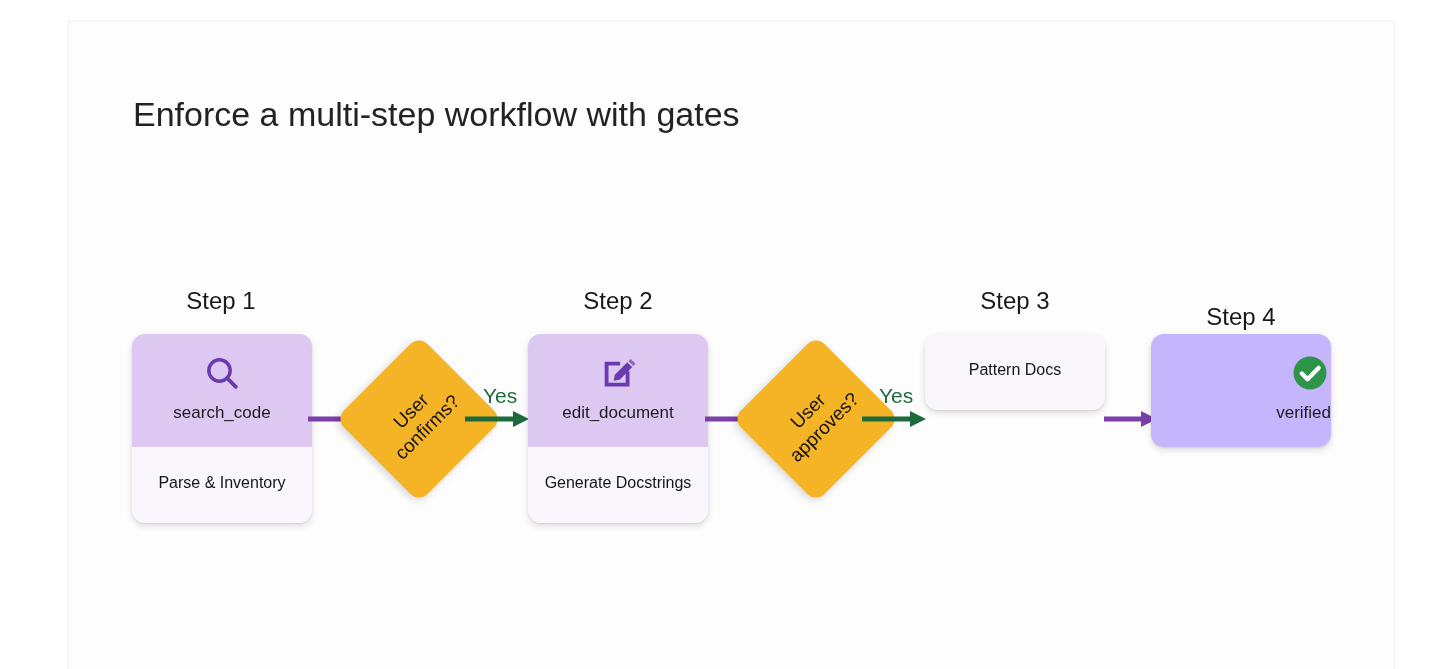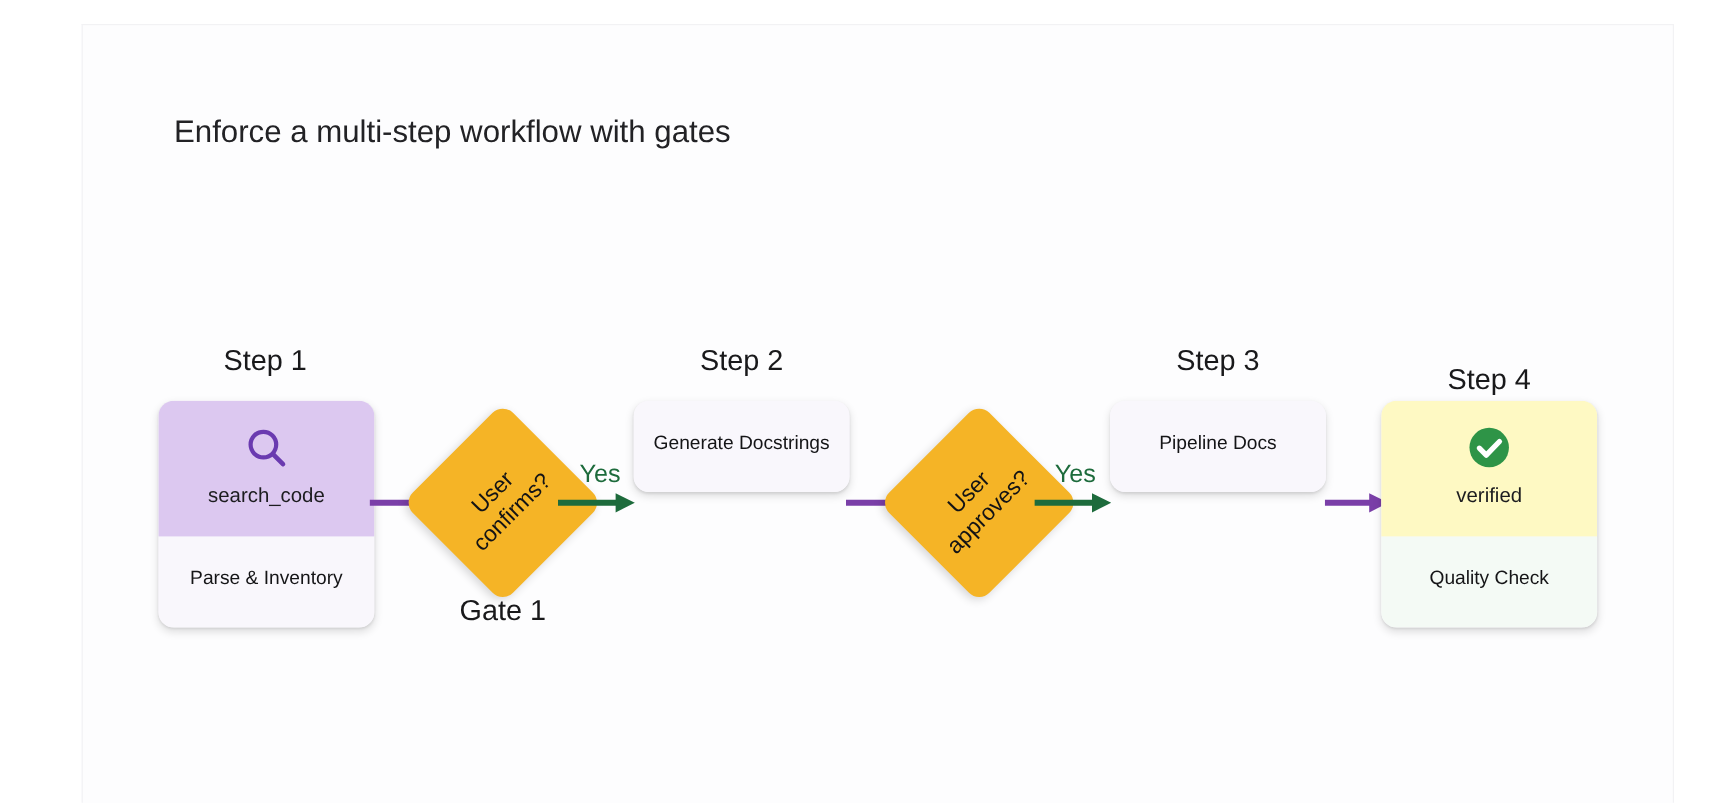--- a/index.html
+++ b/index.html
@@ -40,25 +40,25 @@
   #diagram-title {
     font-size: 43px;
     font-weight: 400;
     color: #19191b;
     letter-spacing: -0.2px;
     line-height: 1.15;
     margin: 0;
     white-space: nowrap;
   }
   #diagram-subtitle {
-    font-size: 26px;
+    font-size: 34px;
     font-weight: 400;
     color: #222225;
     line-height: 1.2;
-    margin: 16px 0 0 12px;
+    margin: 16px 0 0 0;
     white-space: nowrap;
   }
 
   
   #flow {
     position: absolute;
     left: 0;
     top: 0;
     width: 1442px;
     height: 669px;
@@ -111,21 +111,21 @@
     justify-content: center;
     text-align: center;
     font-size: 16px;
     color: #151517;
     line-height: 1.18;
     padding: 10px 8px 14px 8px;
     box-sizing: border-box;
   }
   .node-card.purple .card-head { background: #dcc8f0; }
   .node-card.purple .card-body { background: #f9f7fc; }
-  .node-card.green  .card-head { background: #fef9c3; }
+  .node-card.green  .card-head { background: #c4b5fd; align-items: flex-end; }
   .node-card.green  .card-body { background: #f4faf5; }
 
   
   .gate-wrap {
     position: absolute;
   }
   .gate-diamond {
     position: relative;
     width: 118px;
     height: 118px;
@@ -206,32 +206,41 @@
   </svg>
 
   <div class="gate-wrap" style="left:360px; top:360px;">
     <div class="gate-diamond"></div>
     <div class="gate-text">
       <span>
         <span>User</span><br>
         <span>confirms?</span>
       </span>
     </div>
-    <div class="gate-caption">Gate 1</div>
   </div>
 
   <div class="yes-label" style="left:483px; top:384px;">Yes</div>
   <svg class="conn" style="left:465px; top:407px; width:66px;" viewBox="0 0 66 24">
     <line x1="0" y1="12" x2="50" y2="12" stroke="#1D6B3C" stroke-width="5"></line>
     <polygon points="48,4 64,12 48,20" fill="#1D6B3C"></polygon>
   </svg>
 
   <div class="step-label" style="left:618px; top:287px;">Step 2</div>
 
   <div class="node-card purple" style="left:528px; top:334px;">
+    <div class="card-head">
+      <div class="card-icon">
+        <svg width="40" height="40" viewBox="0 0 24 24" aria-hidden="true">
+          <path d="M4 5.2h9.2v2.3H6.3v10.3h10.3V11h2.3v9.1H4z" fill="#6A3AB0"></path>
+          <path d="M10.1 13.1 17.6 5.6l2.9 2.9-7.5 7.5-3.6.7z" fill="#6A3AB0"></path>
+          <path d="M18.3 4.9l1.3-1.3 2.9 2.9-1.3 1.3z" fill="#8E63C6"></path>
+        </svg>
+      </div>
+      <div class="tool-name">edit_document</div>
+    </div>
     <div class="card-body">Generate Docstrings</div>
   </div>
 
   <svg class="conn" style="left:705px; top:407px; width:62px;" viewBox="0 0 62 24">
     <line x1="0" y1="12" x2="46" y2="12" stroke="#7A3FA8" stroke-width="5"></line>
     <polygon points="44,4 60,12 44,20" fill="#7A3FA8"></polygon>
   </svg>
 
   <div class="gate-wrap" style="left:757px; top:360px;">
     <div class="gate-diamond"></div>
@@ -245,36 +254,35 @@
 
   <div class="yes-label" style="left:879px; top:384px;">Yes</div>
   <svg class="conn" style="left:862px; top:407px; width:66px;" viewBox="0 0 66 24">
     <line x1="0" y1="12" x2="50" y2="12" stroke="#1D6B3C" stroke-width="5"></line>
     <polygon points="48,4 64,12 48,20" fill="#1D6B3C"></polygon>
   </svg>
 
   <div class="step-label" style="left:1015px; top:287px;">Step 3</div>
 
   <div class="node-card purple" style="left:925px; top:334px; width:180px;">
-    <div class="card-body">Pipeline Docs</div>
+    <div class="card-body">Pattern Docs</div>
   </div>
 
   <svg class="conn" style="left:1104px; top:407px; width:55px;" viewBox="0 0 55 24">
     <line x1="0" y1="12" x2="39" y2="12" stroke="#7A3FA8" stroke-width="5"></line>
     <polygon points="37,4 53,12 37,20" fill="#7A3FA8"></polygon>
   </svg>
 
   <div class="step-label" style="left:1241px; top:287px;margin-top:16px;">Step 4</div>
 
   <div class="node-card green" style="left:1151px; top:334px;">
     <div class="card-head">
       <div class="card-icon">
         <svg width="42" height="42" viewBox="0 0 24 24" aria-hidden="true">
           <circle cx="12" cy="12" r="9.4" fill="#2E9447"></circle>
           <path d="M7.3 12.3l3.3 3.3 6.3-6.5" fill="none" stroke="#ffffff" stroke-width="2.5" stroke-linecap="round" stroke-linejoin="round"></path>
         </svg>
       </div>
       <div class="tool-name">verified</div>
     </div>
-    <div class="card-body">Quality Check</div>
   </div>
 
 </div>
 
 </body></html>

